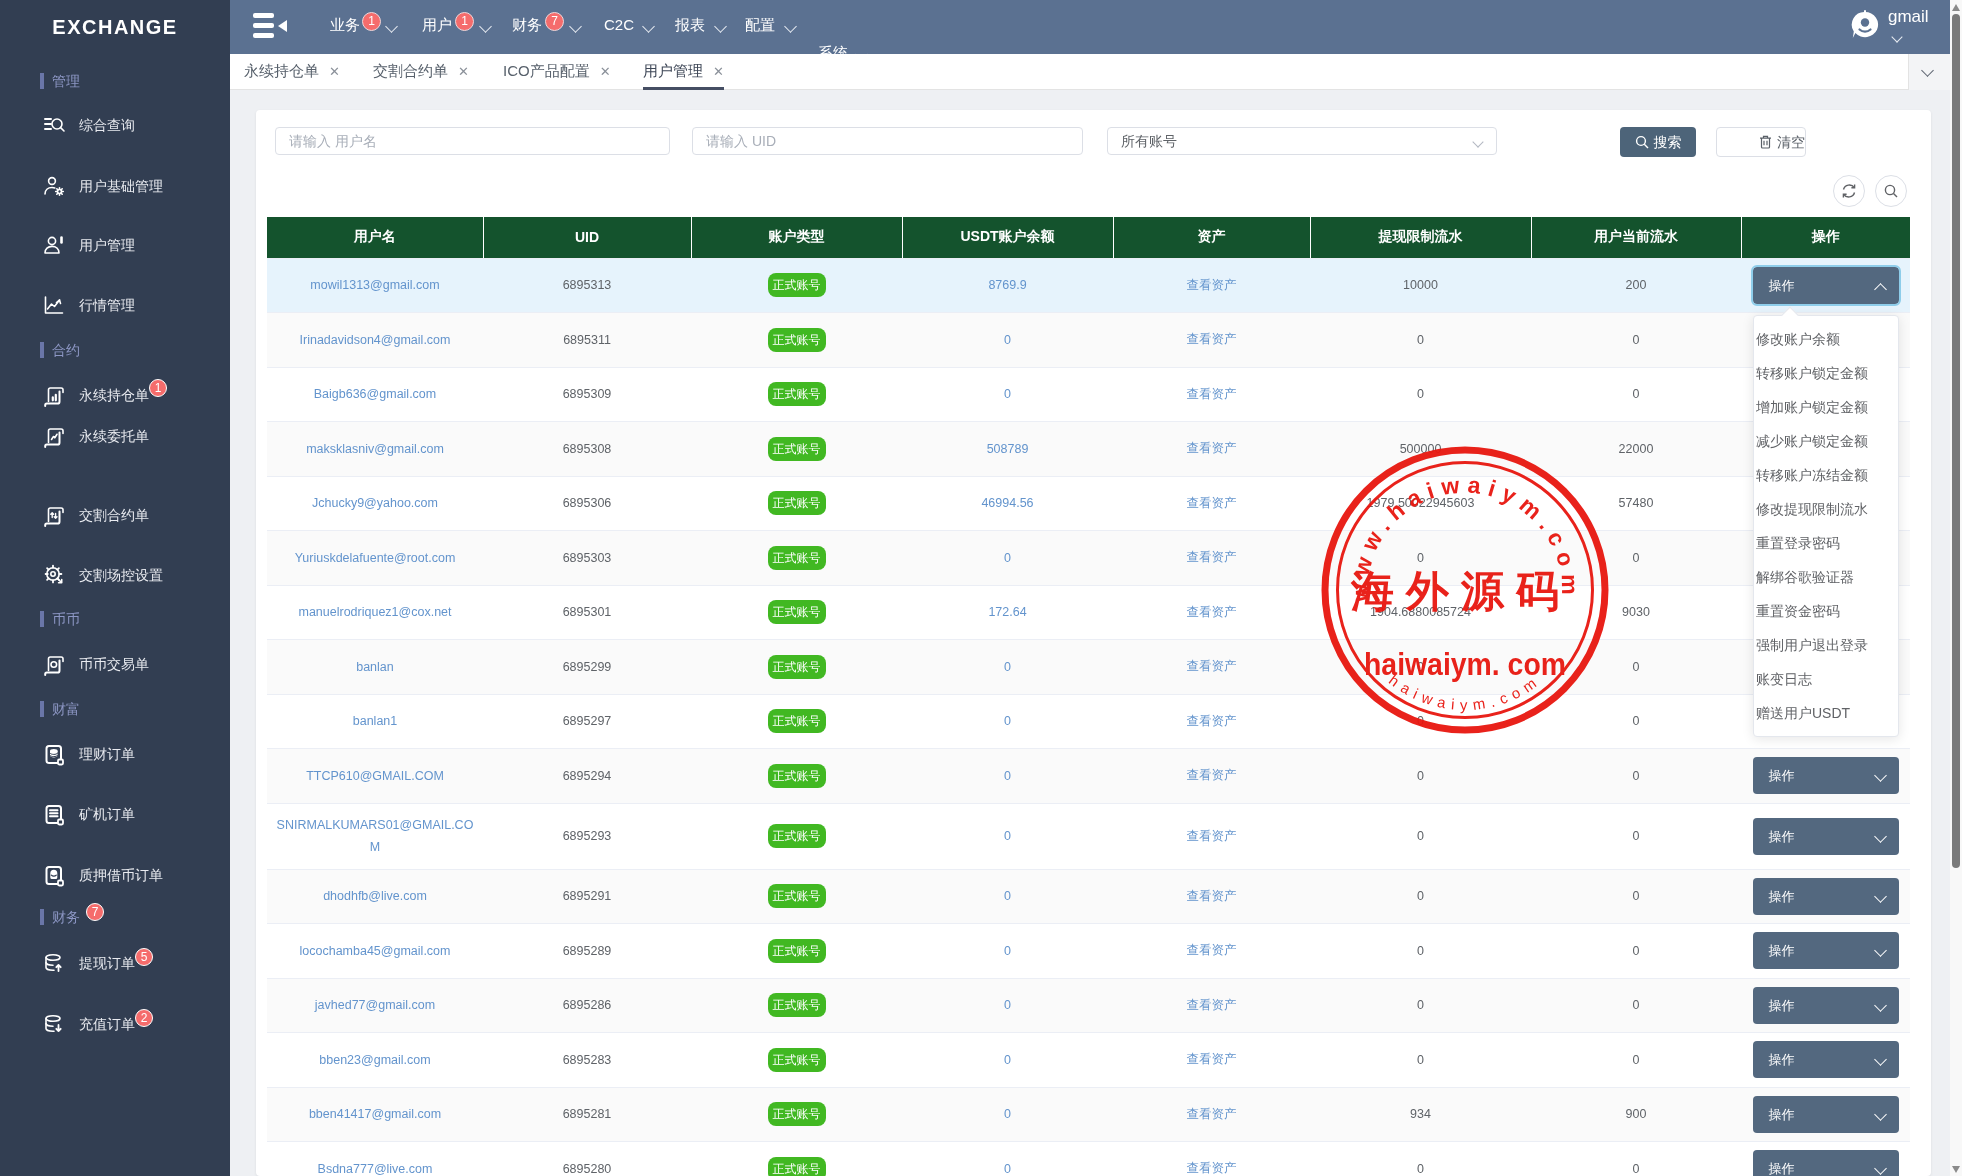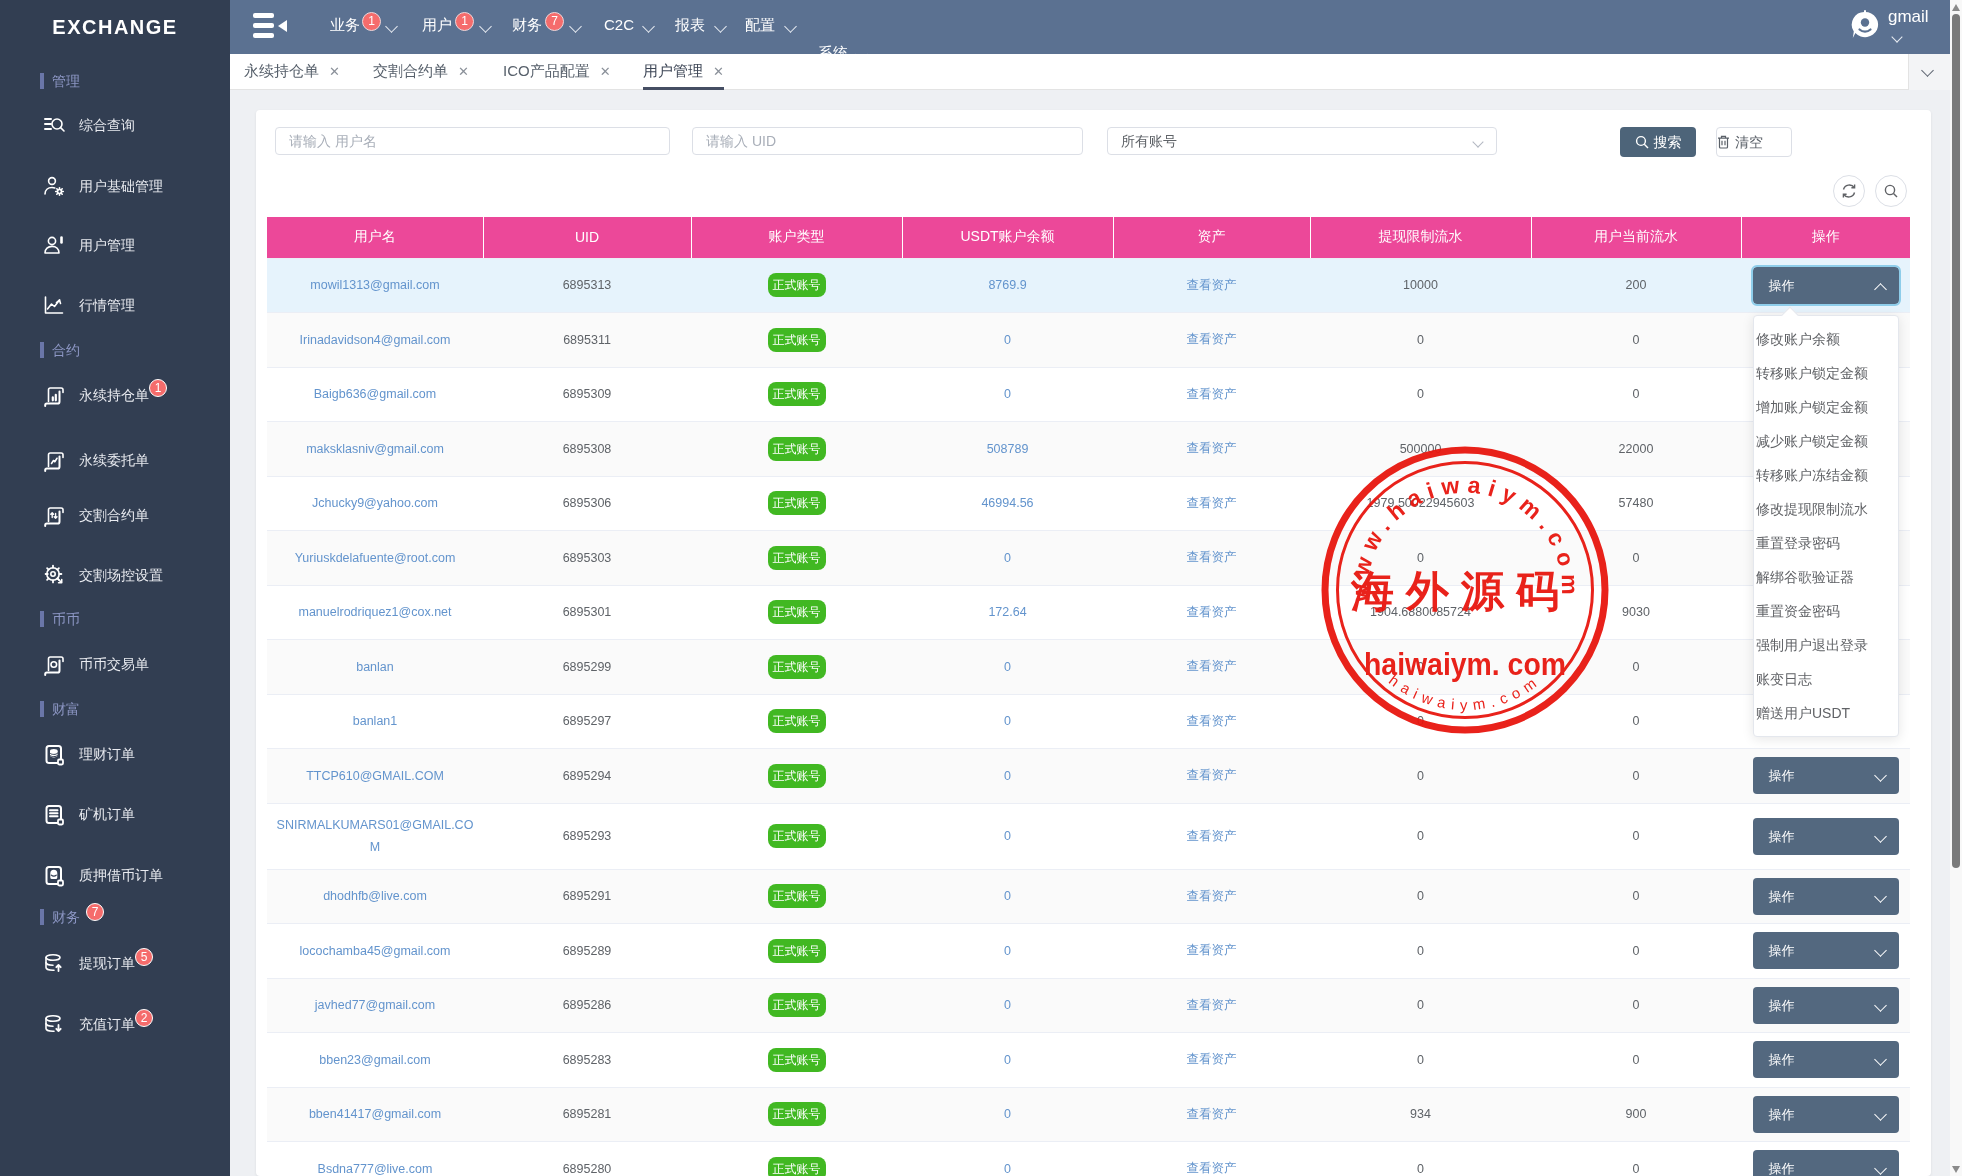--- a/index.html
+++ b/index.html
@@ -31,26 +31,26 @@
 .tab.active::after { content:""; position:absolute; left:0; right:0; bottom:0; height:3px; background:#454e63; }
 #tabchev { position:absolute; right:0; top:0; width:42px; height:36px; background:#f3f4f6; border-left:1px solid #e3e3e3; }
 #tabchev .chev { border-color:#5a626e; margin:12px 0 0 14px; }
 
 
 #content { position:absolute; left:230px; top:90px; width:1720px; height:1086px; background:#eef0f3;padding-left:38px; }
 #card { position:absolute; left:26px; top:20px; width:1675px; height:1066px; background:#fff; border-radius:4px; box-shadow:0 1px 3px rgba(0,0,0,.08); }
 .inp { position:absolute; top:17px; height:28px; border:1px solid #dcdfe6; border-radius:4px; background:#fff; font-size:14px; color:#a8aeb8; line-height:26px; padding-left:13px; }
 .sel-chev { position:absolute; width:8px; height:8px; border-right:1.5px solid #b3b8c2; border-bottom:1.5px solid #b3b8c2; transform:rotate(45deg); }
 .btn-search { position:absolute; left:1364px; top:17px; width:76px; height:30px; background:#4d6479; color:#fff; border-radius:4px; font-size:14px; line-height:30px; text-align:center; }
-.btn-clear { position:absolute; left:1460px; top:17px; width:76px; height:30px; background:#fff; border:1px solid #dcdfe6; border-radius:4px; color:#5a6068; font-size:14px; line-height:28px; text-align:left; }
+.btn-clear { position:absolute; left:1460px; top:17px; width:90px; height:30px; background:#fff; border:1px solid #dcdfe6; border-radius:4px; color:#5a6068; font-size:14px; line-height:28px; text-align:right; }
 .circ { position:absolute; top:65px; width:32px; height:32px; border:1px solid #dcdfe6; border-radius:50%; background:#fff; }
 
 
 #tbl { position:absolute; left:11px; top:107px; width:1643px; border-collapse:collapse; table-layout:fixed; font-size:14px; }
-#tbl th { background:#ec4899; color:#fff; font-weight:normal; height:41px; border-right:1px solid #fff; border-bottom:1px solid #ebeef5; }
+#tbl th { background:#14532d; color:#fff; font-weight:bold; height:41px; border-right:1px solid #fff; border-bottom:1px solid #ebeef5; }
 #tbl th:last-child { border-right:none; }
 #tbl td { text-align:center; height:54.5px; color:#5f6368; border-bottom:1px solid #ebeef5; word-wrap:break-word; font-size:12.5px; }
 #tbl tr.stripe td { background:#fafafa; }
 #tbl tr.hl td { background:#e6f3fc; }
 #tbl td.lnk, .lnk { color:#6394cd; }
 .tag { display:inline-block; background:#41b822; color:#fff; font-size:12px; line-height:24px; height:24px; padding:0 5px; border-radius:8px; }
 .opbtn { display:inline-block; width:146px; height:37px; background:#53687f; border-radius:4px; color:#fff; font-size:13px; line-height:37px; text-align:left; position:relative; }
 .opbtn .optxt { margin-left:16px; }
 .opbtn .chev { border-color:#fff; position:absolute; right:14px; top:14px; }
 .opbtn.active { outline:2px solid #8ecdea; }
@@ -116,21 +116,21 @@
   <div class="mitem" style="top:383px;">
     <svg viewBox="0 0 24 24">
         <path d="M6.5 18.5 V6.8 Q6.5 5 8.3 5 H19.2 Q21 5 21 6.8 V9.5"></path>
         <path d="M17.5 8.5 V18.4 Q17.5 20.6 15.4 20.6 H4.8 Q3.2 20.6 3.2 22.2 V23" stroke-width="2"></path>
         <path d="M10.8 17.3v-3M13.8 17.3v-5.5" stroke-width="2.2"></path>
       </svg>
     <span class="mtxt">永续持仓单</span>
     <div class="badge" style="left:107px; top:-4px;">1</div>
   </div>
 
-  <div class="mitem" style="top:448px;">
+  <div class="mitem" style="top:424px;">
     <svg viewBox="0 0 24 24">
         <path d="M6.5 18.5 V6.8 Q6.5 5 8.3 5 H19.2 Q21 5 21 6.8 V9.5"></path>
         <path d="M17.5 8.5 V18.4 Q17.5 20.6 15.4 20.6 H4.8 Q3.2 20.6 3.2 22.2 V23" stroke-width="2"></path>
         <path d="M9.5 15.5l2-3 1.3 1.3 2.2-3.5"></path>
       </svg>
     <span class="mtxt">永续委托单</span>
   </div>
 
   <div class="mitem" style="top:503px;">
     <svg viewBox="0 0 24 24">

